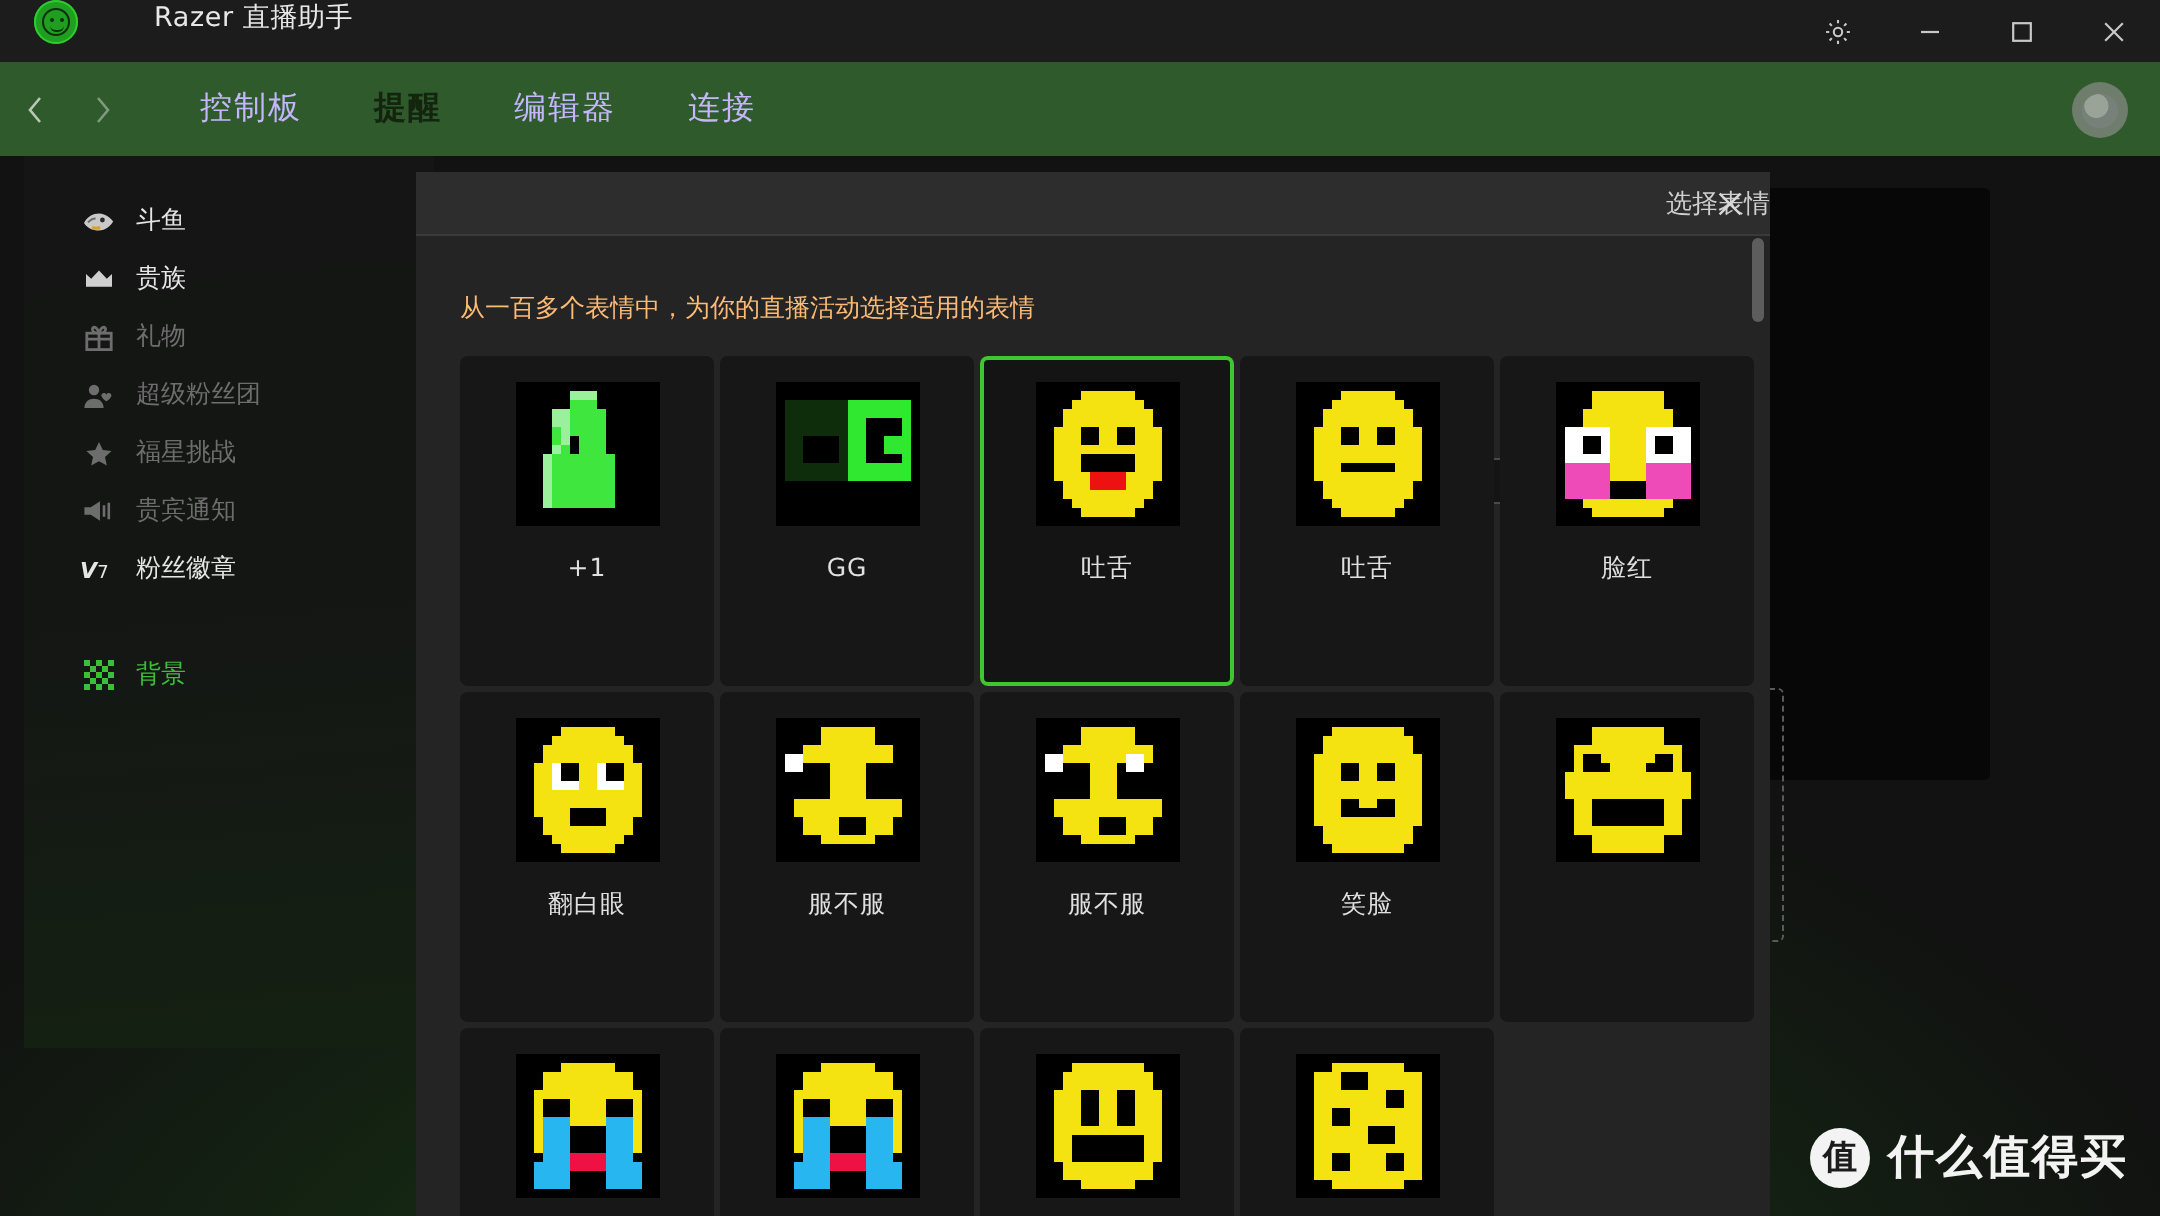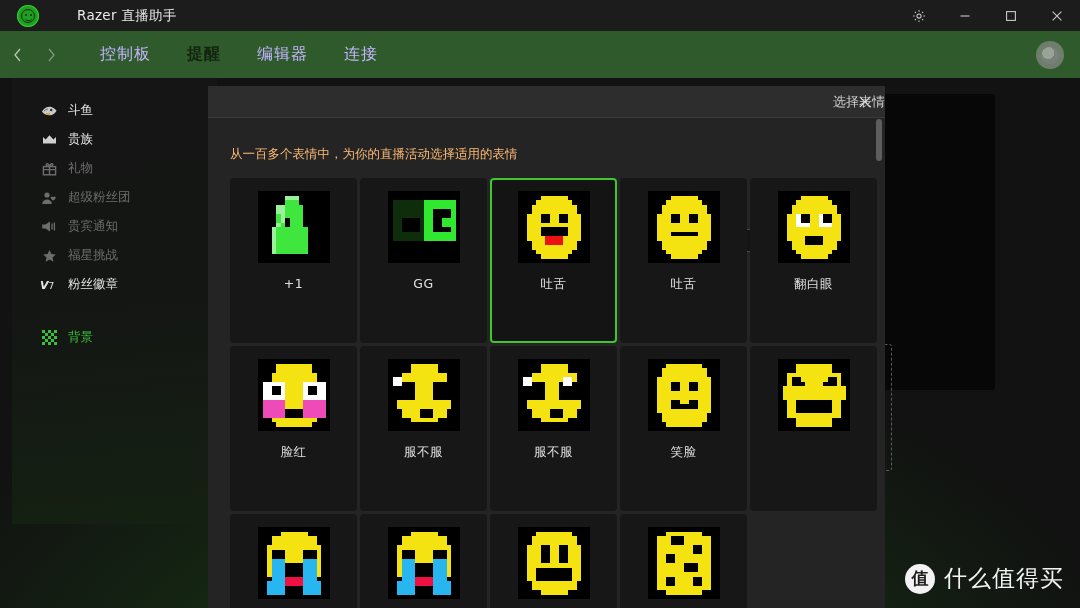--- a/index.html
+++ b/index.html
@@ -7,21 +7,21 @@
     width: 1080px; height: 608px;
     background: #1b1b1b;
     font-family: "DejaVu Sans", "Liberation Sans", sans-serif;
     overflow: hidden;
   }
   #app { position: relative; width: 1080px; height: 608px; overflow: hidden; }
 
   
   .titlebar {
     position: absolute; left: 0; top: 0; width: 1080px; height: 31px;
-    background: #1c1c1c; display: flex; align-items: center;
+    background: #1c1c1c; display: flex; 
   }
   .logo-badge {
     width: 22px; height: 22px; margin-left: 17px; border-radius: 50%;
     background: #1f9e1f; position: relative;
     box-shadow: 0 0 0 1px #2ecc2e inset;
   }
   .logo-badge .face {
     position: absolute; left: 4px; top: 4px; width: 14px; height: 14px;
     border-radius: 50%; border: 1.6px solid #0d2f0d;
   }
@@ -149,21 +149,21 @@
   .watermark {
     position: absolute; right: 16px; bottom: 14px;
     display: flex; align-items: center; gap: 9px;
   }
   .wm-logo {
     width: 30px; height: 30px; border-radius: 50%; background: #f3f3f3;
     color: #1c1c1c; font-size: 17px; font-weight: 700;
     display: flex; align-items: center; justify-content: center;
     font-family: "DejaVu Sans", "Liberation Sans", sans-serif;
   }
-  .wm-text { color: #f3f3f3; font-size: 23px; font-weight: 400; letter-spacing: 1px; }
+  .wm-text { color: #f3f3f3; font-size: 23px; font-weight: 700; letter-spacing: 1px; }
 </style>
 </head>
 <body>
 
 <div id="app">
 
   <div class="titlebar">
     <div class="logo-badge">
       <div class="face"></div>
         <div class="eye l"></div>
@@ -259,35 +259,35 @@
           <circle cx="6" cy="4" r="2.6" fill="#6d6d6d"></circle>
           <path d="M1.2 13c0-3 2.2-4.6 4.8-4.6S10.8 10 10.8 13z" fill="#6d6d6d"></path>
           <path d="M12.2 6.2c.9-1.4 3-.5 2.4 1-.3.9-1.6 1.9-2.4 2.4-.8-.5-2.1-1.5-2.4-2.4-.6-1.5 1.5-2.4 2.4-1z" fill="#6d6d6d"></path>
         </svg>
       </span>
       <span>超级粉丝团</span>
     </div>
 
     <div class="side-item">
       <span class="side-ico">
+        <svg width="15" height="14" viewBox="0 0 15 14">
+            <path d="M7.5 1l1.9 4 4.4.5-3.3 3 .9 4.3-3.9-2.2-3.9 2.2.9-4.3-3.3-3 4.4-.5z" fill="#6d6d6d"></path>
+          </svg>
+      </span>
+      <span>福星挑战</span>
+    </div>
+
+    <div class="side-item">
+      <span class="side-ico">
         <svg width="16" height="13" viewBox="0 0 16 13">
           <path d="M1.2 4.6h3.2L9 1.6v9.8L4.4 8.4H1.2z" fill="#6d6d6d"></path>
           <path d="M11 3.6v5.8M13.4 2.4v8.2" stroke="#6d6d6d" stroke-width="1.3"></path>
         </svg>
       </span>
       <span>贵宾通知</span>
-    </div>
-
-    <div class="side-item">
-      <span class="side-ico">
-        <svg width="15" height="14" viewBox="0 0 15 14">
-            <path d="M7.5 1l1.9 4 4.4.5-3.3 3 .9 4.3-3.9-2.2-3.9 2.2.9-4.3-3.3-3 4.4-.5z" fill="#6d6d6d"></path>
-          </svg>
-      </span>
-      <span>福星挑战</span>
     </div>
 
     <div class="side-item on">
       <span class="side-ico">
         <svg width="18" height="13" viewBox="0 0 18 13">
           <text x="0" y="11" font-size="11" font-weight="700" font-style="italic" fill="#e6e6e6" font-family="DejaVu Sans, sans-serif">V</text>
           <text x="8.6" y="11" font-size="9" fill="#e6e6e6" font-family="DejaVu Sans, sans-serif">7</text>
         </svg>
       </span>
       <span>粉丝徽章</span>
@@ -428,20 +428,46 @@
             </g>
           </svg>
         </div>
         <div class="cell-label">吐舌</div>
       </div>
 
       <div class="cell">
         <div class="pix">
           <svg width="72" height="72" viewBox="0 0 16 16" shape-rendering="crispEdges">
             <g fill="#f5e211">
+              <rect x="4" y="1" width="8" height="2"></rect>
+                <rect x="3" y="3" width="10" height="11"></rect>
+              <rect x="4" y="14" width="8" height="1"></rect>
+            </g>
+            <g fill="#fff">
+              <rect x="1" y="5" width="5" height="4"></rect>
+                <rect x="10" y="5" width="5" height="4"></rect>
+            </g>
+            <g fill="#000">
+              <rect x="3" y="6" width="2" height="2"></rect>
+                <rect x="11" y="6" width="2" height="2"></rect>
+              <rect x="6" y="11" width="4" height="2"></rect>
+            </g>
+            <g fill="#ef4bb8">
+              <rect x="1" y="9" width="5" height="4"></rect>
+                <rect x="10" y="9" width="5" height="4"></rect>
+            </g>
+          </svg>
+        </div>
+        <div class="cell-label">脸红</div>
+      </div>
+
+      <div class="cell">
+        <div class="pix">
+          <svg width="72" height="72" viewBox="0 0 16 16" shape-rendering="crispEdges">
+            <g fill="#f5e211">
               <rect x="5" y="1" width="6" height="1"></rect>
                 <rect x="4" y="2" width="8" height="1"></rect>
               <rect x="3" y="3" width="10" height="2"></rect>
                 <rect x="2" y="5" width="12" height="6"></rect>
               <rect x="3" y="11" width="10" height="2"></rect>
                 <rect x="4" y="13" width="8" height="1"></rect>
               <rect x="5" y="14" width="6" height="1"></rect>
             </g>
             <g fill="#fff">
               <rect x="4" y="5" width="3" height="3"></rect>
@@ -454,46 +480,20 @@
             </g>
           </svg>
         </div>
         <div class="cell-label">翻白眼</div>
       </div>
 
       <div class="cell">
         <div class="pix">
           <svg width="72" height="72" viewBox="0 0 16 16" shape-rendering="crispEdges">
             <g fill="#f5e211">
-              <rect x="4" y="1" width="8" height="2"></rect>
-                <rect x="3" y="3" width="10" height="11"></rect>
-              <rect x="4" y="14" width="8" height="1"></rect>
-            </g>
-            <g fill="#fff">
-              <rect x="1" y="5" width="5" height="4"></rect>
-                <rect x="10" y="5" width="5" height="4"></rect>
-            </g>
-            <g fill="#000">
-              <rect x="3" y="6" width="2" height="2"></rect>
-                <rect x="11" y="6" width="2" height="2"></rect>
-              <rect x="6" y="11" width="4" height="2"></rect>
-            </g>
-            <g fill="#ef4bb8">
-              <rect x="1" y="9" width="5" height="4"></rect>
-                <rect x="10" y="9" width="5" height="4"></rect>
-            </g>
-          </svg>
-        </div>
-        <div class="cell-label">脸红</div>
-      </div>
-
-      <div class="cell">
-        <div class="pix">
-          <svg width="72" height="72" viewBox="0 0 16 16" shape-rendering="crispEdges">
-            <g fill="#f5e211">
               <rect x="5" y="1" width="6" height="2"></rect>
                 <rect x="3" y="3" width="10" height="2"></rect>
               <rect x="6" y="5" width="4" height="4"></rect>
                 <rect x="2" y="9" width="12" height="2"></rect>
               <rect x="3" y="11" width="10" height="2"></rect>
                 <rect x="5" y="13" width="6" height="1"></rect>
             </g>
             <rect x="1" y="4" width="2" height="2" fill="#fff"></rect>
             <rect x="7" y="11" width="3" height="2" fill="#000"></rect>
           </svg>

